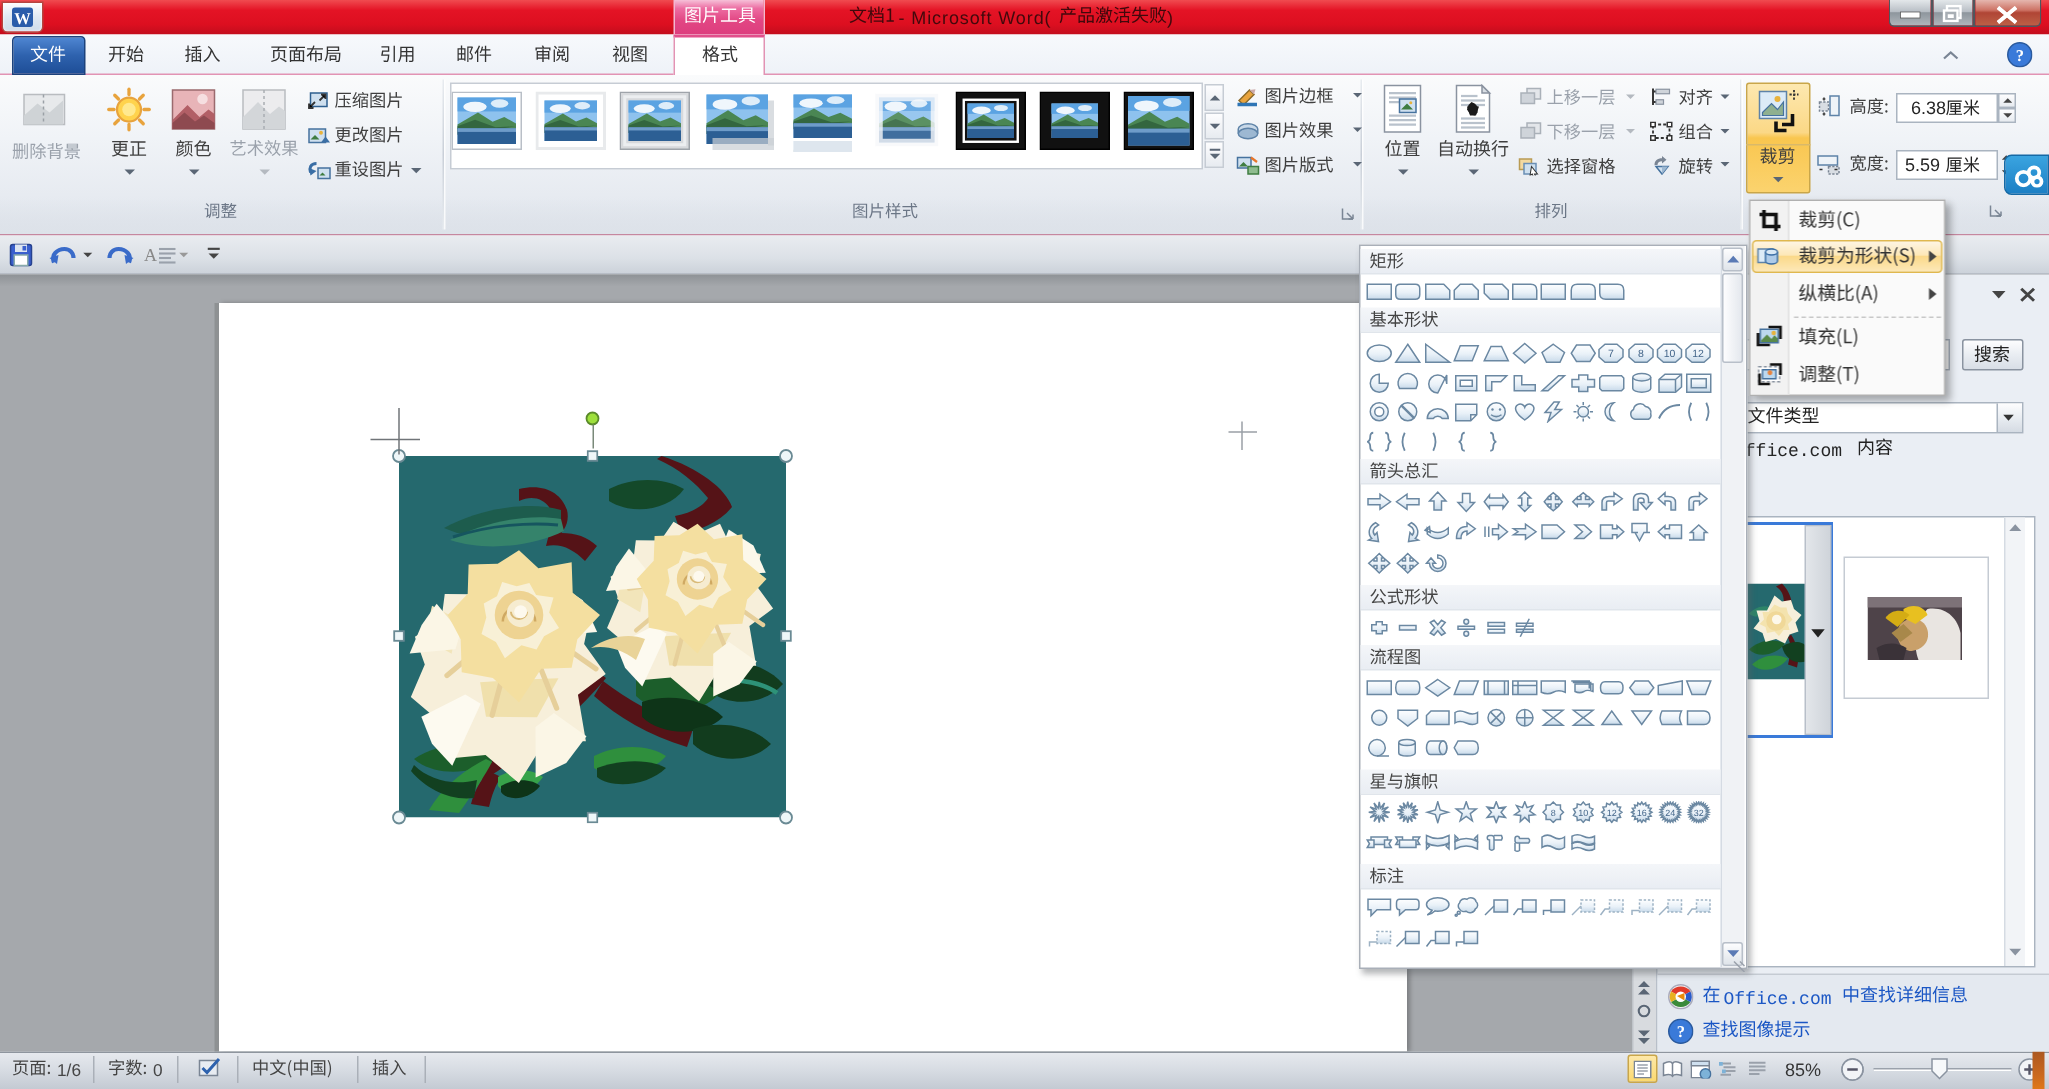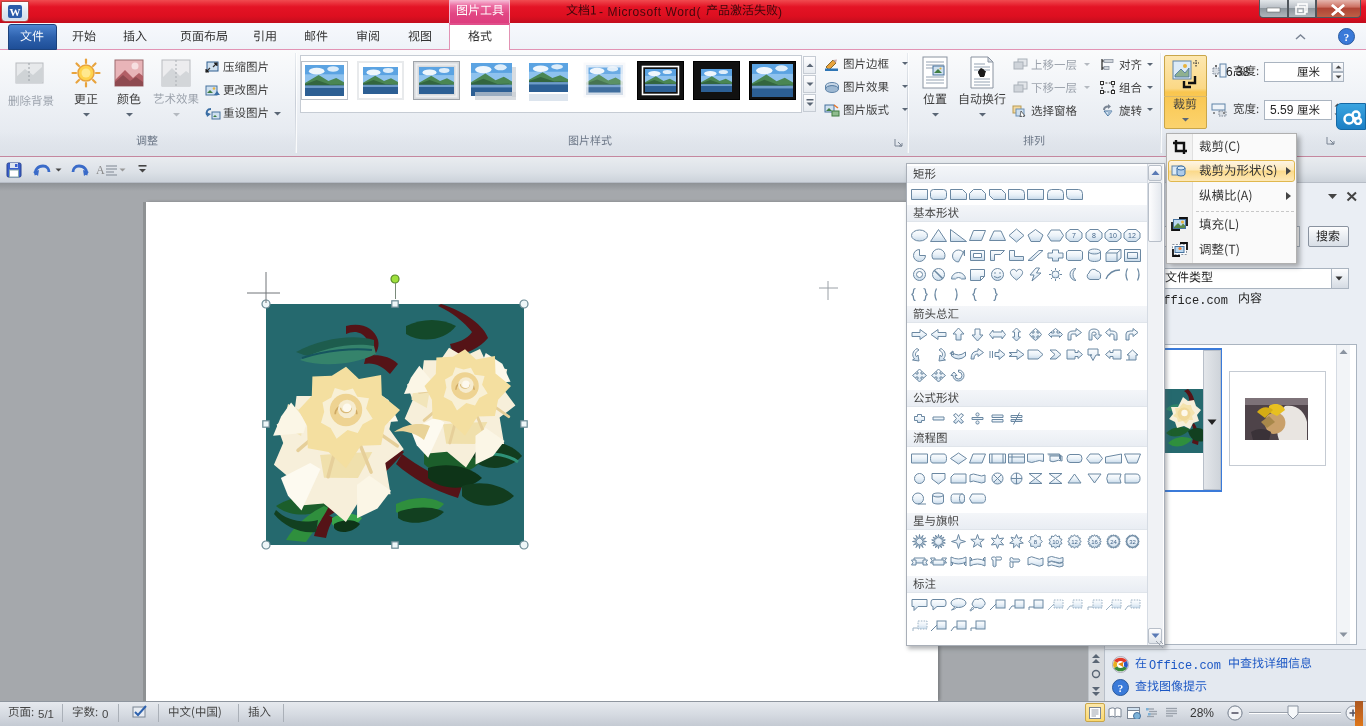--- a/index.html
+++ b/index.html
@@ -603,21 +603,21 @@
     <path d="M3 3 L5 3 M3 13 L5 13" stroke="#333" stroke-width="0.8"></path>
   </svg>
 <svg style="position:absolute;left:1233.0px;top:65.0px;overflow:visible" width="26" height="15">
     <g fill="#3f3f3f" transform="translate(0,10.01) scale(0.011500,-0.011500)">
       <use href="#g77" x="0"></use>
       <use href="#g78" x="1000"></use>
       <use href="#g79" x="2000"></use>
     </g>
   </svg>
 <div style="position:absolute;left:1264px;top:62px;width:68px;height:20px;background:#fff;border:1px solid #aab4c0;"></div>
-<div style="position:absolute;left:1226px;top:65px;font-size:12px;color:rgba(34,34,34,0.99);white-space:nowrap;transform:translateZ(0)">6.38</div>
+<div style="position:absolute;left:1274px;top:65px;font-size:12px;color:rgba(34,34,34,0.99);white-space:nowrap;transform:translateZ(0)">6.38</div>
 <svg style="position:absolute;left:1297.0px;top:65.5px;overflow:visible" width="23" height="15">
     <g fill="#222" transform="translate(0,10.01) scale(0.011500,-0.011500)">
       <use href="#g80" x="0"></use>
       <use href="#g81" x="1000"></use>
     </g>
   </svg>
 <div style="position:absolute;left:1332px;top:62px;width:12px;height:10px;background:linear-gradient(180deg,#fdfdfe,#e7ebf0);border:1px solid #aab4c0;"></div>
 <div style="position:absolute;left:1332px;top:72px;width:12px;height:10px;background:linear-gradient(180deg,#fdfdfe,#e7ebf0);border:1px solid #aab4c0;"></div>
 <svg style="position:absolute;left:1335px;top:65px;" width="7" height="4">
     <path d="M0.5 3.5 L3.5 0.5 L6.5 3.5 Z" fill="#444"></path>
@@ -803,21 +803,21 @@
     <path d="M21 1 L21 32 M2 22 L35 22" stroke="#707478" stroke-width="1"></path>
   </svg>
 <div style="position:absolute;left:0;top:701px;width:1366px;height:25px;background:linear-gradient(180deg,#e6e9ee 0%,#d6dbe2 50%,#c4cad3 100%);border-top:1px solid #8e959e"></div>
 <svg style="position:absolute;left:8.0px;top:706.0px;overflow:visible" width="26" height="15">
     <g fill="#444" transform="translate(0,10.01) scale(0.011500,-0.011500)">
       <use href="#g18" x="0"></use>
       <use href="#g19" x="1000"></use>
       <use href="#g79" x="2000"></use>
     </g>
   </svg>
-<div style="position:absolute;left:38px;top:707px;font-size:11.5px;color:rgba(68,68,68,0.99);white-space:nowrap;transform:translateZ(0)">5/1</div>
+<div style="position:absolute;left:38px;top:707px;font-size:11.5px;color:rgba(68,68,68,0.99);white-space:nowrap;transform:translateZ(0)">1/6</div>
 <div style="position:absolute;left:62px;top:704px;width:1px;height:18px;background:#aab0b8;"></div>
 <svg style="position:absolute;left:72.0px;top:706.0px;overflow:visible" width="26" height="15">
     <g fill="#444" transform="translate(0,10.01) scale(0.011500,-0.011500)">
       <use href="#g83" x="0"></use>
       <use href="#g84" x="1000"></use>
       <use href="#g79" x="2000"></use>
     </g>
   </svg>
 <div style="position:absolute;left:102px;top:707px;font-size:11.5px;color:rgba(68,68,68,0.99);white-space:nowrap;transform:translateZ(0)">0</div>
 <div style="position:absolute;left:118px;top:704px;width:1px;height:18px;background:#aab0b8;"></div>
@@ -874,21 +874,21 @@
     <rect x="2" y="6" width="2.5" height="2.5" fill="#7db2d8"></rect>
   </svg>
 <svg style="position:absolute;left:1165px;top:707px;" width="14" height="12">
     <g stroke="#9aa1ab" stroke-width="1.3">
       <line x1="1" y1="1.5" x2="12" y2="1.5"></line>
       <line x1="1" y1="4" x2="12" y2="4"></line>
       <line x1="1" y1="6.5" x2="12" y2="6.5"></line>
       <line x1="1" y1="9" x2="8" y2="9"></line>
     </g>
   </svg>
-<div style="position:absolute;left:1190px;top:706px;font-size:12px;color:rgba(51,51,51,0.99);white-space:nowrap;transform:translateZ(0)">28%</div>
+<div style="position:absolute;left:1190px;top:706px;font-size:12px;color:rgba(51,51,51,0.99);white-space:nowrap;transform:translateZ(0)">85%</div>
 <svg style="position:absolute;left:1227px;top:705px;" width="16" height="16">
     <circle cx="8" cy="8" r="7" fill="linear-gradient(#fff,#dde)" stroke="#8a93a0"></circle>
     <circle cx="8" cy="8" r="7" fill="#f2f4f7" stroke="#8a93a0"></circle>
     <line x1="4.5" y1="8" x2="11.5" y2="8" stroke="#556" stroke-width="1.6"></line>
   </svg>
 <div style="position:absolute;left:1249px;top:712px;width:92px;height:2px;background:#9aa1ab;border-bottom:1px solid #fff;"></div>
 <div style="position:absolute;left:1293px;top:711px;width:1px;height:4px;background:#777;"></div>
 <svg style="position:absolute;left:1287px;top:705px;" width="12" height="15">
     <path d="M1 1 L11 1 L11 9 L6 14 L1 9 Z" fill="#f6f8fa" stroke="#8a93a0"></path>
   </svg>

